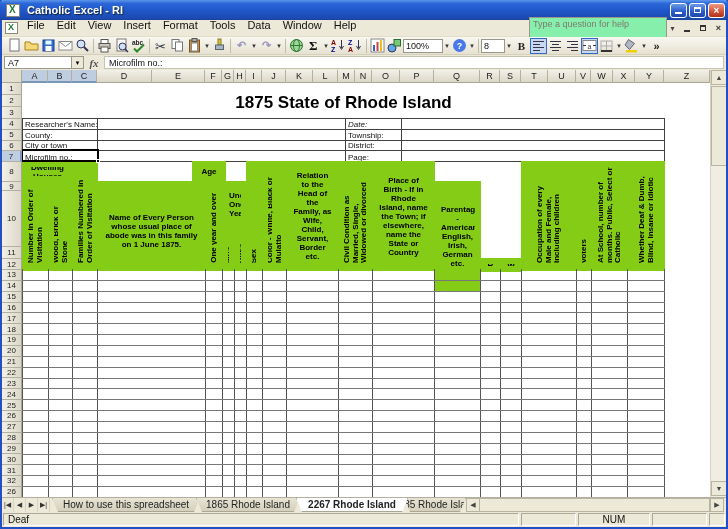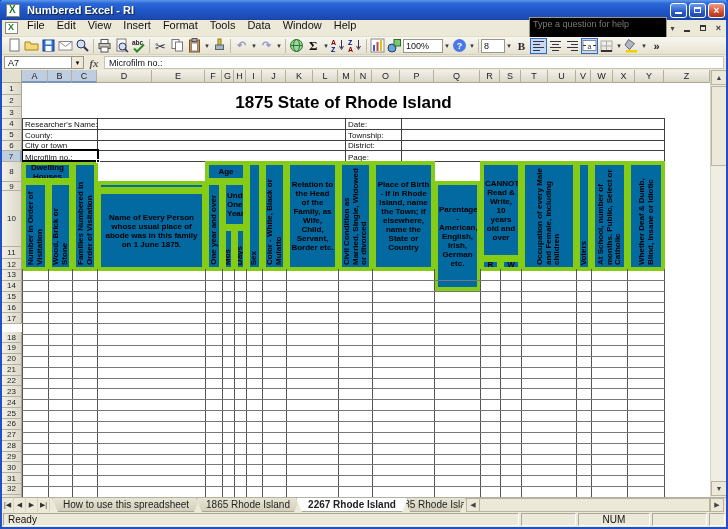--- a/index.html
+++ b/index.html
@@ -17,21 +17,21 @@
     background:linear-gradient(180deg,#6a9ae8,#2a5ac8 60%,#1c48a8); }
   .capbtn.close { background:linear-gradient(180deg,#ee9a86,#d4573c 55%,#b03018); }
   .capbtn .minbar { width:7px; height:2px; background:#fff; margin-top:6px; }
   .capbtn .restbox { width:7px; height:6px; border:1px solid #fff; border-top-width:2px; }
   
   #menubar { position:absolute; left:0; top:20px; width:724px; height:17px; background:#ece9d8;
     display:flex; align-items:center; font-size:11px; color:#111; border-bottom:1px solid #e2deca; }
   .appico { width:14px; height:13px; margin:0 3px; position:relative; background:#fff; border:1px solid #8a8876; }
   .appico span { position:absolute; left:2px; top:-1px; color:#1f7a35; font-weight:bold; font-size:10px; }
   .mitem { padding:1px 6px 8px 6px; white-space:nowrap; }
-  #qbox { margin-left:auto; width:138px; height:22px; background:#000000; border:1px solid #9a978a;
+  #qbox { margin-left:auto; width:138px; height:22px; background:#86efac; border:1px solid #9a978a;
     font-size:9px; color:#7d7a6e; padding:1px 3px; white-space:nowrap; overflow:hidden; }
   .qdd { width:11px; height:13px; font-size:8px; color:#444; display:flex;align-items:center;justify-content:center; }
   .wbtn { width:15px; height:13px; margin-left:1px; display:flex; align-items:center; justify-content:center;
     color:#333; font-size:9px; font-weight:bold; }
   .wbtn .minbar { width:6px; height:2px; background:#333; margin-top:6px; }
   .wbtn .restbox { width:6px; height:6px; border:1px solid #333; border-top-width:2px; }
   
   #toolbar { position:absolute; left:0; top:37px; width:724px; height:18px;
     background:linear-gradient(180deg,#f8f7f0,#e6e2d2); border-bottom:1px solid #d4d0ba;
     display:flex; align-items:center; padding-left:4px; }
@@ -69,21 +69,21 @@
     border-bottom:1px solid #b4b0a0; font-size:8px; color:#222; display:flex; align-items:center;
     justify-content:center; overflow:hidden; }
   .rh.sel { background:#bfcde0; border-right:2px solid #7a96b8; }
   #canvas { position:absolute; left:20px; top:13px; width:688px; height:414px; background:#fff; overflow:hidden; }
   #bigtitle { position:absolute; left:0; top:10px; width:643px; text-align:center; font-size:17px;
     font-weight:bold; color:#000; }
   .ibox { position:absolute; border:1px solid #404040; }
   .irow { border-bottom:1px solid #404040; font-size:8px; color:#111; padding-left:2px; overflow:hidden;
     white-space:nowrap; display:flex; align-items:center; }
   .irow:last-child { border-bottom:none; }
-  .cell { position:absolute; border:4px solid #84cc16; overflow:hidden; background:#0369a1; color:#000; }
+  .cell { position:absolute; border:6px solid #84cc16; overflow:hidden; background:#84cc16; color:#000; }
   .cell.h { display:flex; flex-direction:column; justify-content:center; text-align:center;
     font-weight:bold; font-size:8px; line-height:9px; padding:1px; }
   .cell.v { display:flex; justify-content:center; align-items:flex-end; padding-bottom:2px; }
   .vt { writing-mode:vertical-rl; transform:rotate(180deg); font-weight:bold; font-size:8px;
     line-height:8.5px; max-height:100%; }
   .vline { position:absolute; width:1px; background:#555; }
   .hline { position:absolute; height:1px; background:#777; }
   #selrect { position:absolute; border:2px solid #000; background:transparent; }
   #fillhandle { position:absolute; width:4px; height:4px; background:#000; border:1px solid #fff; }
   
@@ -116,21 +116,21 @@
 </style>
 </head>
 <body>
 
 <div id="win">
 
   <div id="titlebar">
     <div class="appico">
         <span>X</span>
       </div>
-    <div class="ttl">Numbered Excel - RI</div>
+    <div class="ttl">Catholic Excel - RI</div>
     <div class="capbtn">
         <div class="minbar"></div>
       </div>
     <div class="capbtn">
         <div class="restbox"></div>
       </div>
     <div class="capbtn close">×</div>
   </div>
 
   <div id="menubar">
@@ -386,21 +386,21 @@
         <div class="rh" style="height: 20px;">8</div>
         <div class="rh" style="height: 9px;">9</div>
         <div class="rh" style="height: 56px;">10</div>
         <div class="rh" style="height: 12px;">11</div>
         <div class="rh" style="height: 11px;">12</div>
         <div class="rh" style="height: 10.857px;">13</div>
         <div class="rh" style="height: 10.857px;">14</div>
         <div class="rh" style="height: 10.857px;">15</div>
         <div class="rh" style="height: 10.857px;">16</div>
         <div class="rh" style="height: 10.857px;">17</div>
-        <div class="rh" style="height: 10.857px; margin-top: 8px;">18</div>
+        <div class="rh" style="height: 10.857px;">18</div>
         <div class="rh" style="height: 10.857px;">19</div>
         <div class="rh" style="height: 10.857px;">20</div>
         <div class="rh" style="height: 10.857px;">21</div>
         <div class="rh" style="height: 10.857px;">22</div>
         <div class="rh" style="height: 10.857px;">23</div>
         <div class="rh" style="height: 10.857px;">24</div>
         <div class="rh" style="height: 10.857px;">25</div>
         <div class="rh" style="height: 10.857px;">26</div>
         <div class="rh" style="height: 10.857px;">27</div>
         <div class="rh" style="height: 10.857px;">28</div>
@@ -418,21 +418,21 @@
           <div class="irow" style="height: 10px;">City or town</div>
           <div class="irow" style="height: 12px;">Microfilm no.:</div>
         </div>
         <div class="ibox" style="left: 75px; top: 35px; width: 249px; height: 44px;">
           <div class="irow" style="height: 11px;"></div>
           <div class="irow" style="height: 11px;"></div>
           <div class="irow" style="height: 10px;"></div>
           <div class="irow" style="height: 12px;"></div>
         </div>
         <div class="ibox" style="left: 323px; top: 35px; width: 57px; height: 44px;">
-          <div class="irow" style="height: 11px;">Date:</div>
+          <div class="irow" style="height: 11px; font-style: italic;">Date:</div>
           <div class="irow" style="height: 11px;">Township:</div>
           <div class="irow" style="height: 10px;">District:</div>
           <div class="irow" style="height: 12px;">Page:</div>
         </div>
         <div class="ibox" style="left: 379px; top: 35px; width: 264px; height: 44px;">
           <div class="irow" style="height: 11px;"></div>
           <div class="irow" style="height: 11px;"></div>
           <div class="irow" style="height: 10px;"></div>
           <div class="irow" style="height: 12px;"></div>
         </div>
@@ -441,21 +441,21 @@
           <span class="vt">Number in Order of Visitation</span>
         </div>
         <div class="cell v" style="left: 26px; top: 98px; width: 25px; height: 90px;">
           <span class="vt">Wood, Brick or Stone</span>
         </div>
         <div class="cell v" style="left: 50px; top: 78px; width: 26px; height: 110px;">
           <span class="vt">Families Numbered in Order of Visitation</span>
         </div>
         <div class="cell h" style="left: 75px; top: 98px; width: 109px; height: 10px;"></div>
         <div class="cell h" style="left: 75px; top: 107px; width: 109px; height: 81px;">Name of Every Person whose usual place of abode was in this family on 1 June 1875.</div>
-        <div class="cell h" style="left: 183px; top: 78px; width: 42px; height: 21px;">Age</div>
+        <div class="cell h" style="left: 170px; top: 78px; width: 34px; height: 21px;">Age</div>
         <div class="cell v" style="left: 183px; top: 98px; width: 18px; height: 90px;">
           <span class="vt">One year and over</span>
         </div>
         <div class="cell h" style="left: 200px; top: 98px; width: 25px; height: 47px;">Under One Year</div>
         <div class="cell v" style="left: 200px; top: 144px; width: 13px; height: 44px;">
           <span class="vt">Mos</span>
         </div>
         <div class="cell v" style="left: 212px; top: 144px; width: 13px; height: 44px;">
           <span class="vt">Days</span>
         </div>
@@ -464,21 +464,20 @@
         </div>
         <div class="cell v" style="left: 240px; top: 78px; width: 25px; height: 110px;">
           <span class="vt">Color - White, Black or Mulatto</span>
         </div>
         <div class="cell h" style="left: 264px; top: 78px; width: 53px; height: 110px;">Relation to the Head of the Family, as Wife, Child, Servant, Border etc.</div>
         <div class="cell v" style="left: 316px; top: 78px; width: 35px; height: 110px;">
           <span class="vt">Civil Condition as Married, Single, Widowed or divorced</span>
         </div>
         <div class="cell h" style="left: 350px; top: 78px; width: 63px; height: 110px;">Place of Birth - If in Rhode Island, name the Town; if elsewhere, name the State or Country</div>
         <div class="cell h" style="left: 412px; top: 78px; width: 47px; height: 110px; margin-top: 20px;">Parentage - American, English, Irish, German etc.</div>
-        <div class="cell h" style="left: 458px; top: 78px; width: 42px; height: 98px;">CANNOT Read &amp; Write, 10 years old and over</div>
         <div class="cell h" style="left: 458px; top: 175px; width: 21px; height: 13px;">R</div>
         <div class="cell h" style="left: 478px; top: 175px; width: 22px; height: 13px;">W</div>
         <div class="cell v" style="left: 499px; top: 78px; width: 56px; height: 110px;">
           <span class="vt">Occupation of every Male and Female, including children</span>
         </div>
         <div class="cell v" style="left: 554px; top: 78px; width: 16px; height: 110px;">
           <span class="vt">Voters</span>
         </div>
         <div class="cell v" style="left: 569px; top: 78px; width: 37px; height: 110px;">
           <span class="vt">At School, number of months. Public, Select or Catholic</span>
@@ -549,20 +548,20 @@
       </div>
     <div id="hscroll">
       <div class="hbtn">◀</div>
       <div id="hthumb"></div>
       <div class="hbtn">▶</div>
     </div>
     <div id="tabpad"></div>
   </div>
 
   <div id="statusbar">
-    <div class="panel grow">Ready</div>
+    <div class="panel grow">Deaf</div>
     <div class="panel" style="width:55px;"></div>
     <div class="panel c" style="width:72px;">NUM</div>
     <div class="panel" style="width:55px;"></div>
     <div class="panel" style="width:16px;margin-right:0;"></div>
   </div>
 
 </div>
 
 </body></html>

